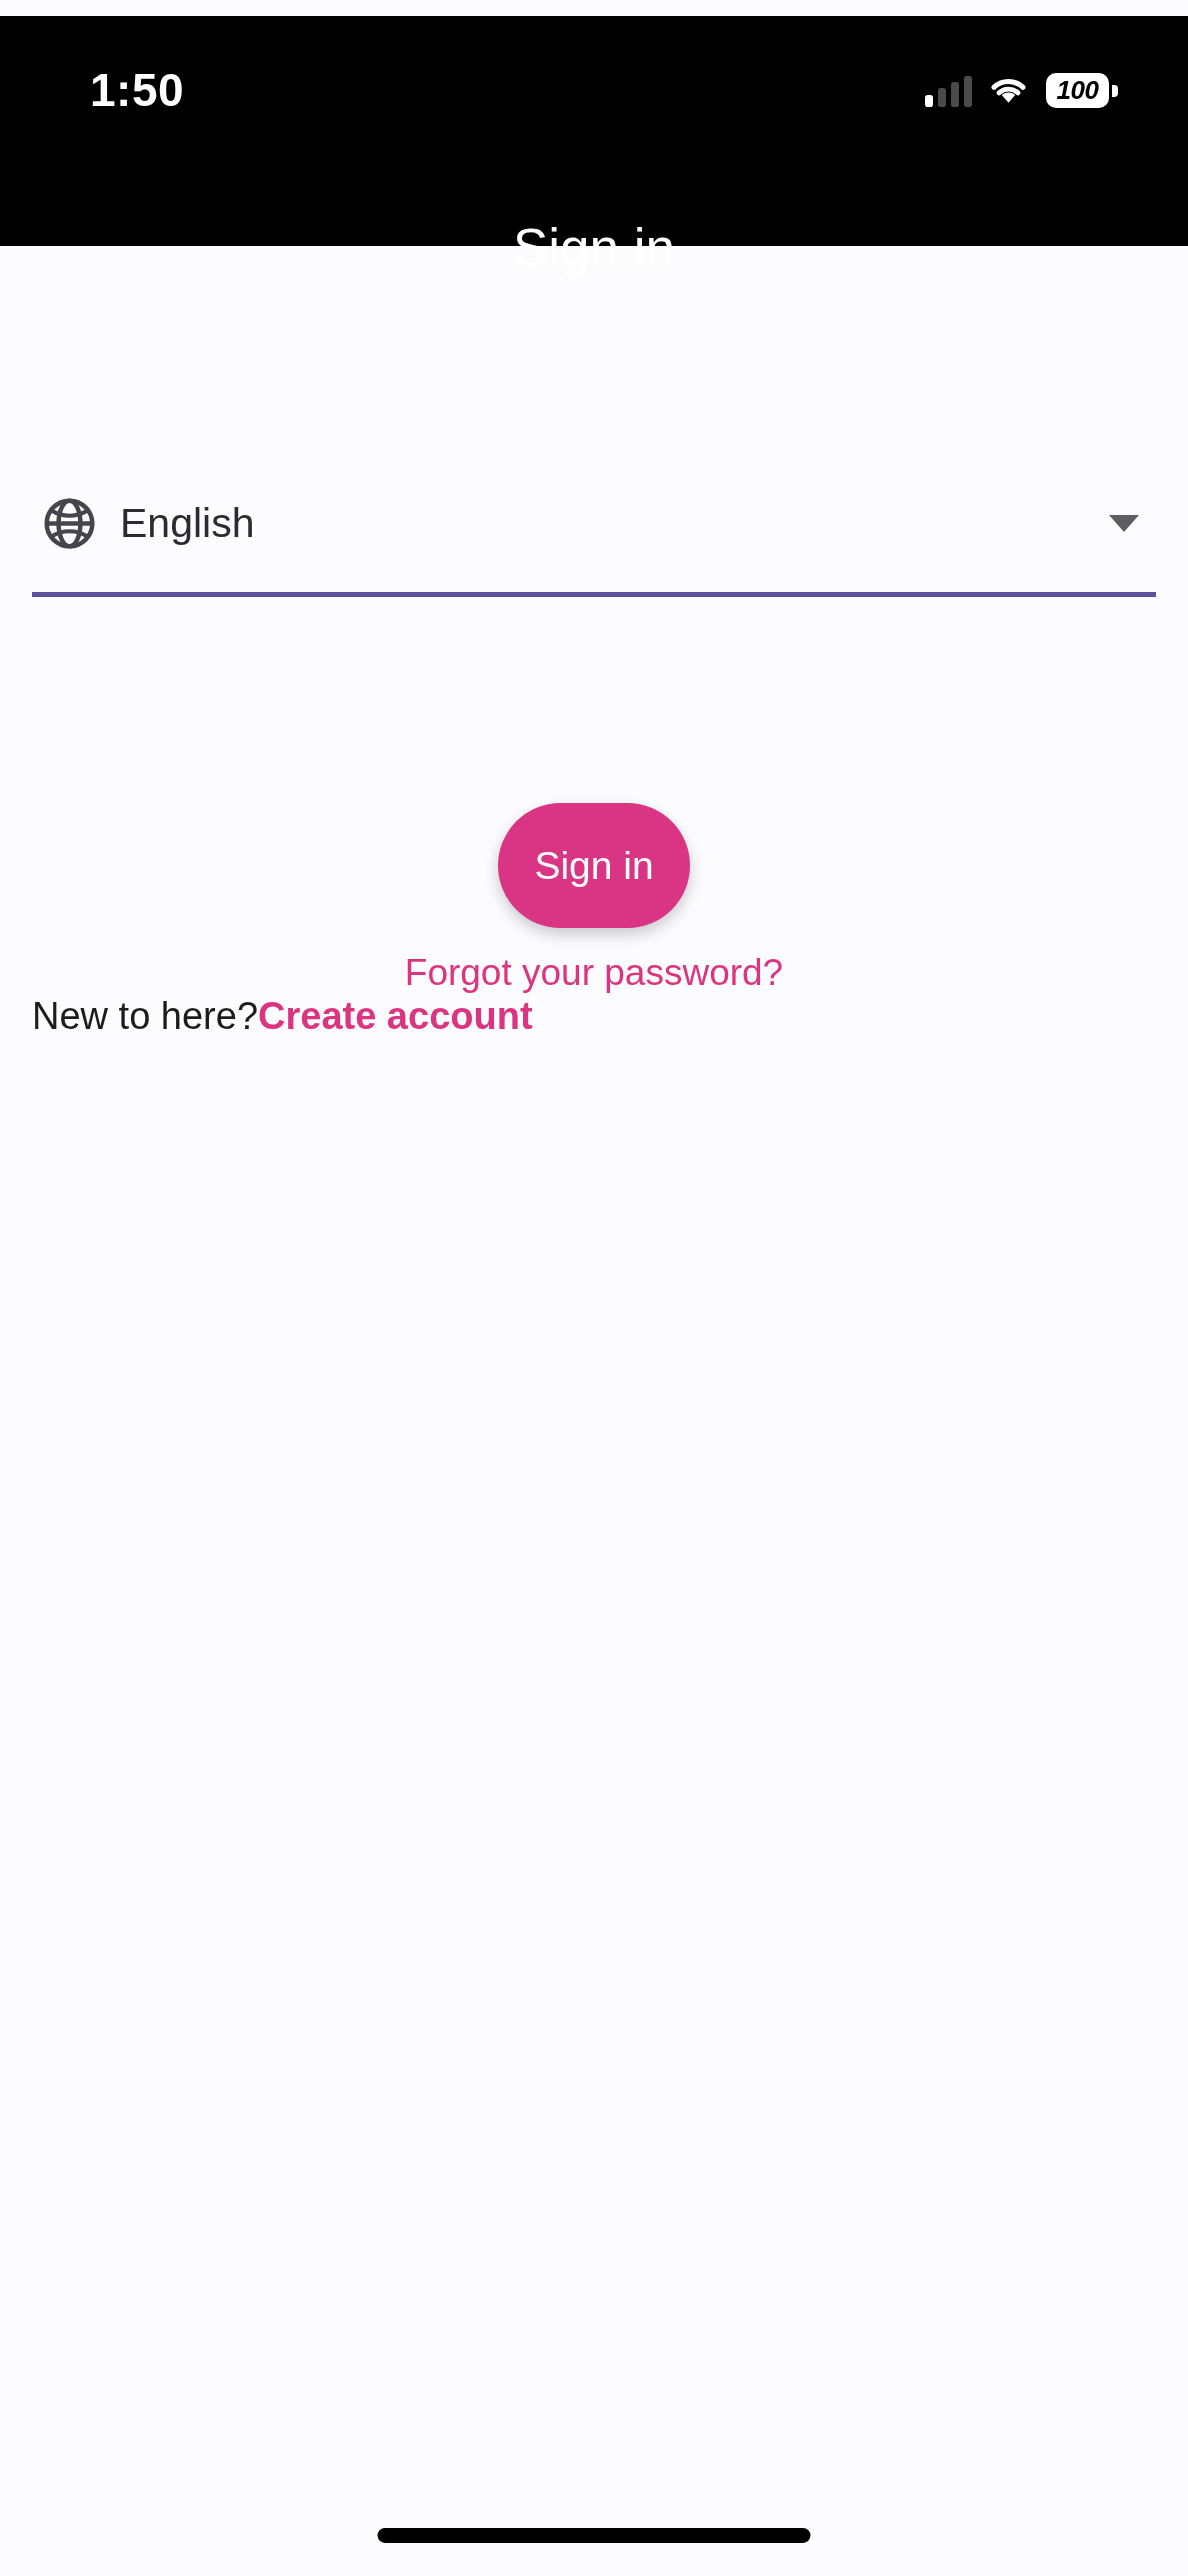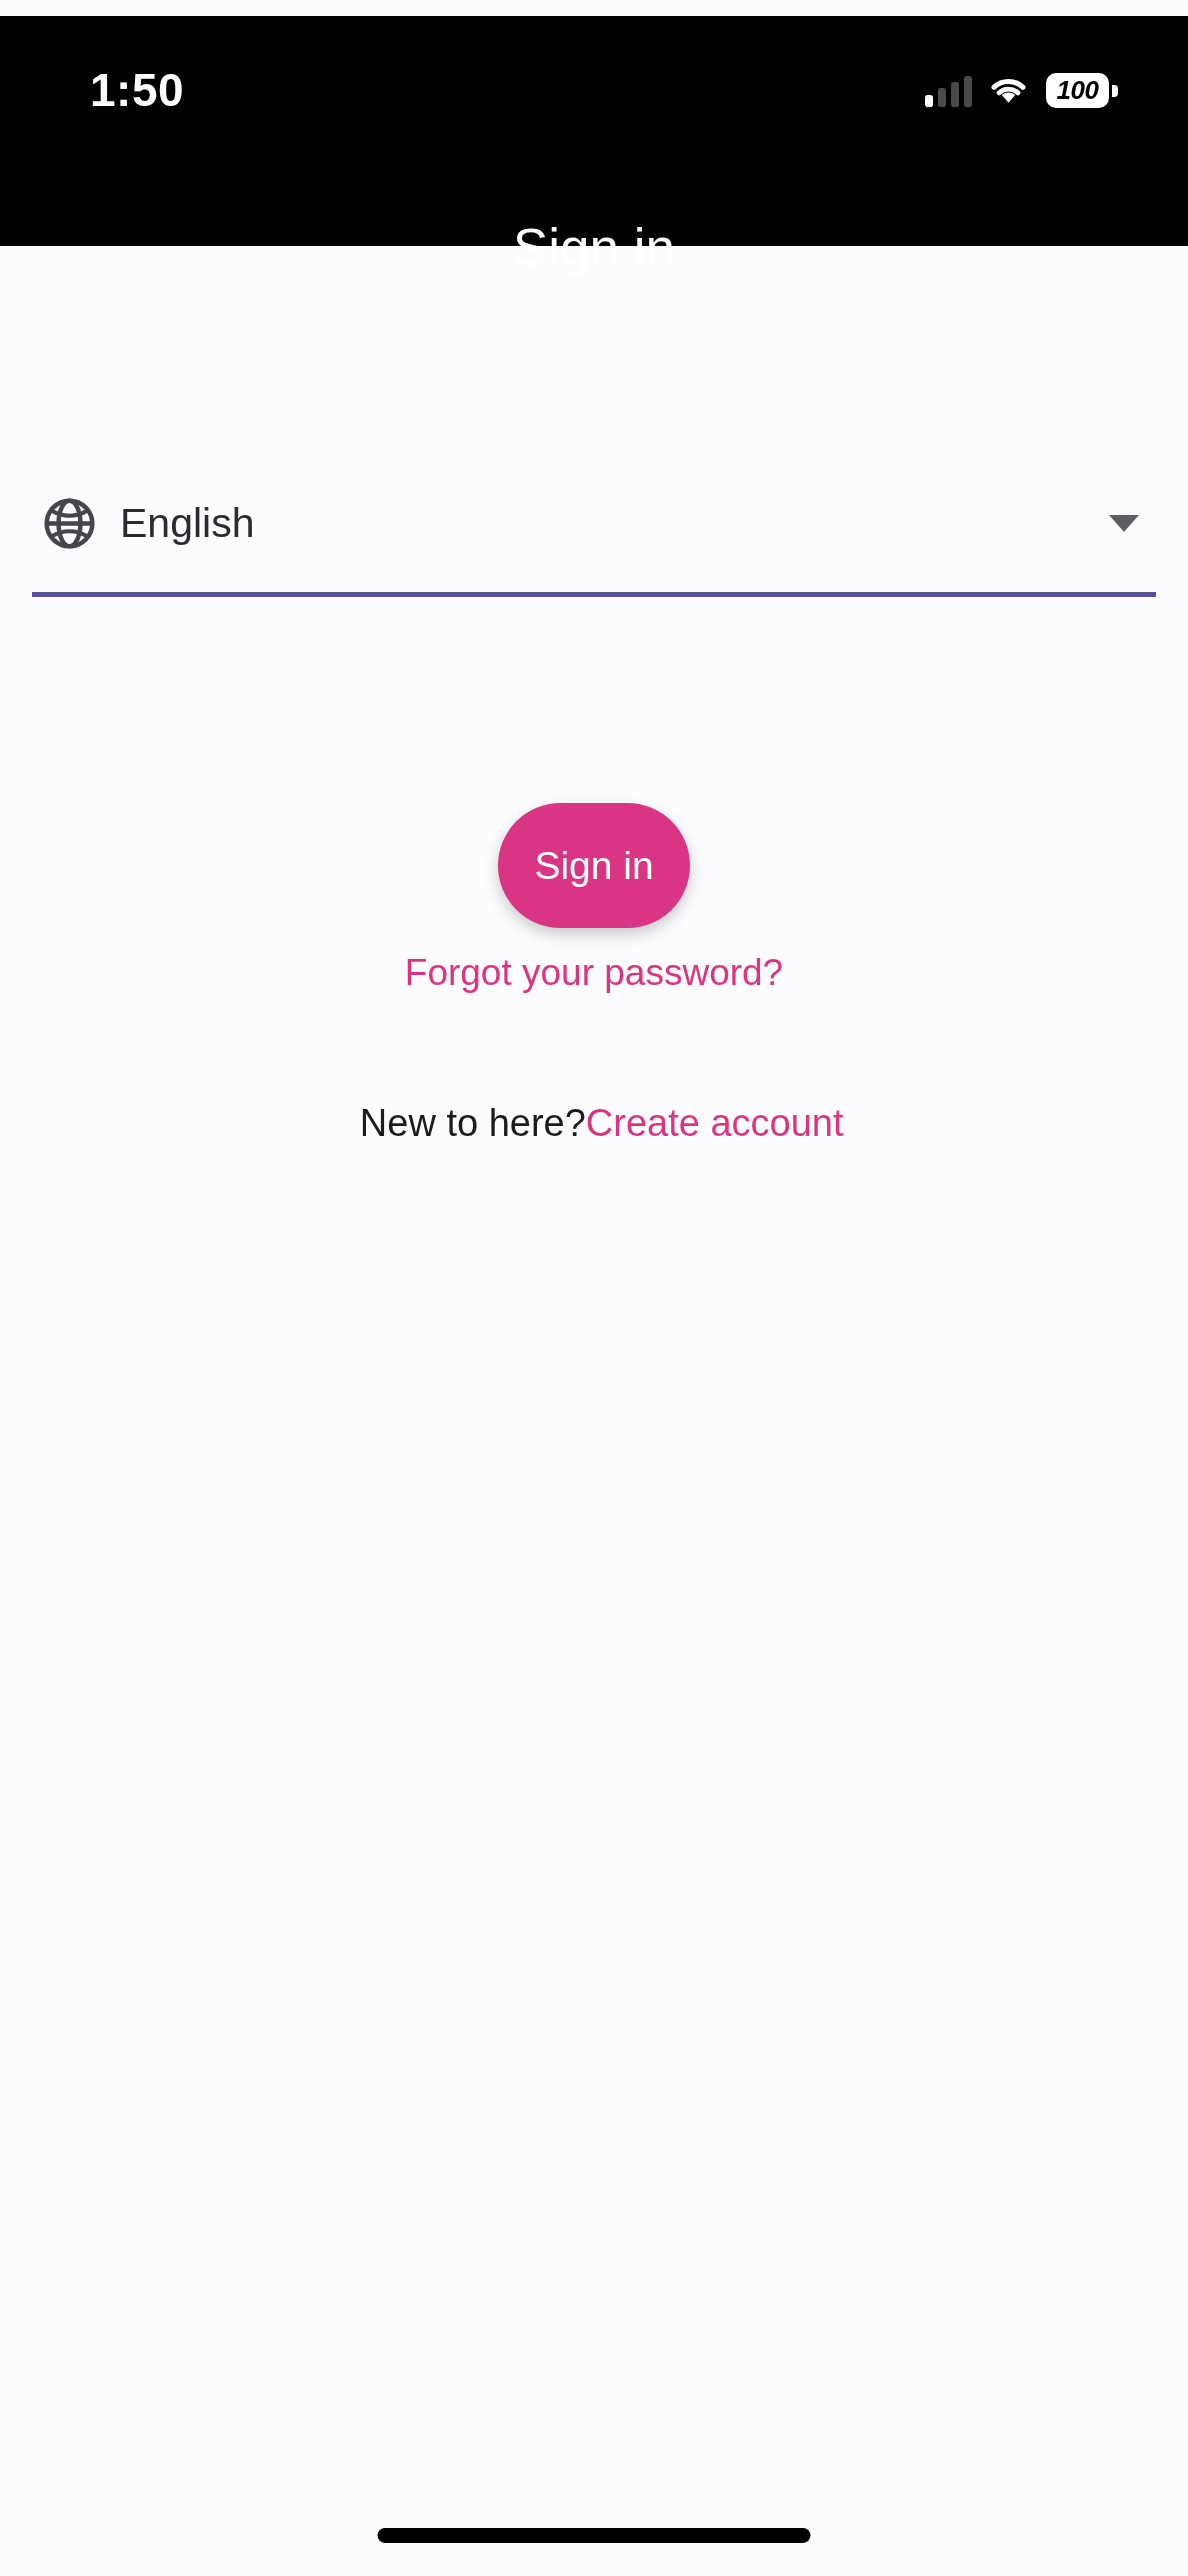--- a/index.html
+++ b/index.html
@@ -212,36 +212,36 @@
     text-align: center;
   }
   .forgot-link {
     color: #DB3581;
     font-size: 37px;
     line-height: 42px;
     text-decoration: none;
   }
 
   .bottom-row {
-    margin-top: 107px;
     padding: 0 16.6px 0 32px;
     display: flex;
     align-items: center;
-    justify-content: center;
+    justify-content: flex-start;
   }
   .new-here {
     color: #1C1C1E;
     font-size: 38px;
     line-height: 44px;
   }
   .create-acct {
     color: #DB3581;
     font-size: 38px;
     line-height: 44px;
     text-decoration: none;
+    font-weight: bold;
   }
 
   
   .home-indicator {
     position: absolute;
     left: 50%;
     transform: translateX(-50%);
     bottom: 33px;
     width: 433px;
     height: 14.7px;

